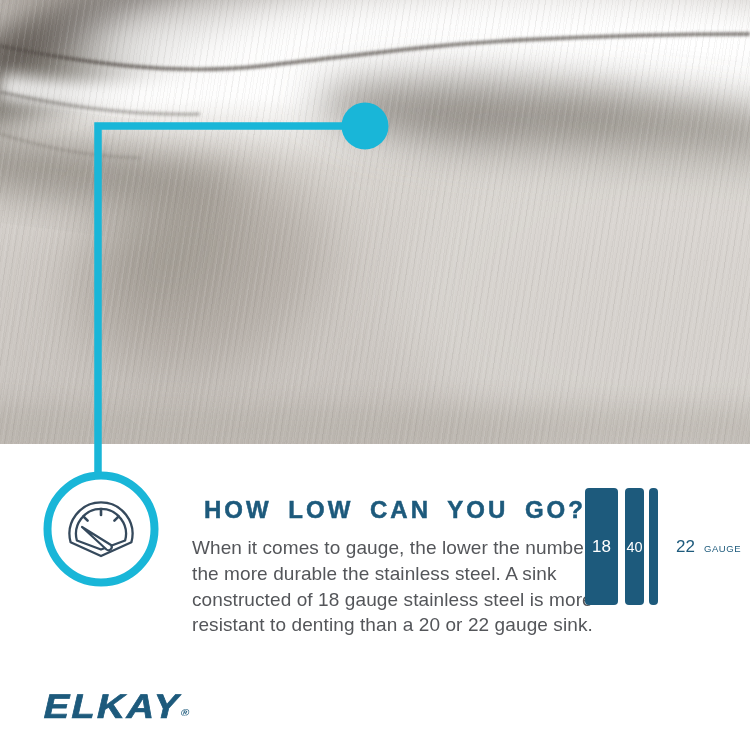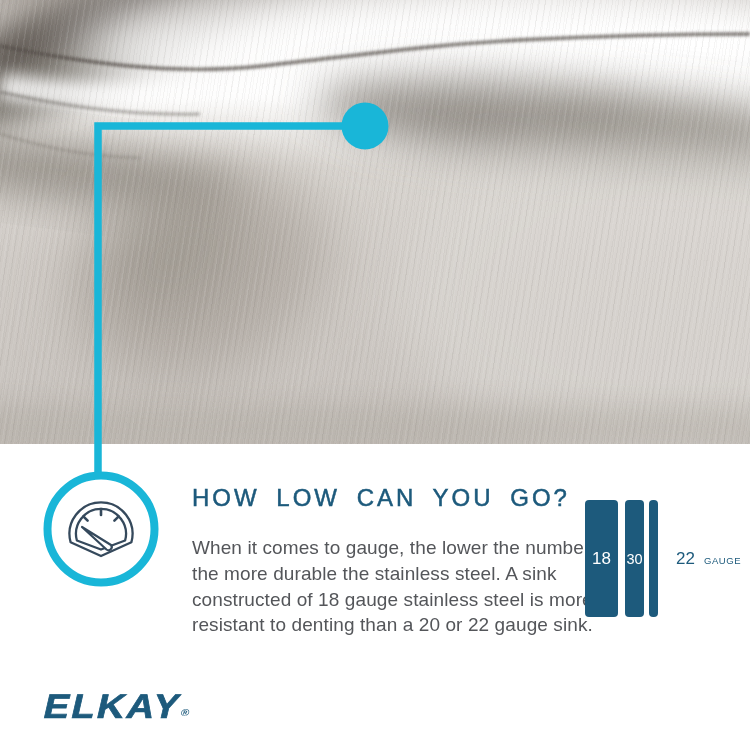--- a/index.html
+++ b/index.html
@@ -27,34 +27,34 @@
   
   .callout{position:absolute;left:0;top:0;width:750px;height:750px;}
   .cl{fill:none;stroke:var(--accent-cyan,#19b6d8);stroke-width:7.5;}
   .cd{fill:var(--accent-cyan,#19b6d8);}
   .ring{fill:#ffffff;stroke:var(--accent-cyan,#19b6d8);stroke-width:8;}
   .gline{fill:none;stroke:var(--icon-navy,#35495c);stroke-width:2.3;stroke-linejoin:round;}
   .gtick{stroke:var(--icon-navy,#35495c);stroke-width:2.6;stroke-linecap:round;}
   .gneedle{fill:#ffffff;stroke:var(--icon-navy,#35495c);stroke-width:2.2;stroke-linejoin:round;}
   
   .headline{
-    position:absolute;left:192px;top:484px;margin:0;
-    font-size:24px;font-weight:normal;letter-spacing:3px;word-spacing:7px;
+    position:absolute;left:192px;top:484px;margin:12px;
+    font-size:24px;font-weight:bold;letter-spacing:3px;word-spacing:7px;
     color:var(--brand-blue,#1d5a7c);
     -webkit-text-stroke:.5px var(--brand-blue,#1d5a7c);
     white-space:nowrap;
   }
   .bodytext{
     position:absolute;left:192px;top:535px;margin:0;
     font-size:19px;line-height:25.8px;letter-spacing:.1px;
     color:var(--body-text-gray,#54565a);
     white-space:pre-line;
   }
   
-  .bars{position:absolute;left:585px;top:500px;width:160px;height:117px;}
+  .bars{position:absolute;left:585px;top:488px;width:160px;height:117px;}
   .bar{
     position:absolute;top:0;height:117px;border-radius:4px;
     background:var(--brand-blue,#1d5a7c);
     display:flex;align-items:center;justify-content:center;
   }
   .b18{left:0;width:33px;}
   .b20{left:40px;width:19px;}
   .b22{left:64px;width:9px;}
   .blabel{color:#ffffff;font-size:17px;}
   .b20 .blabel{font-size:14.5px;}
@@ -169,21 +169,21 @@
   <p class="bodytext">When it comes to gauge, the lower the number,
 the more durable the stainless steel. A sink
 constructed of 18 gauge stainless steel is more
 resistant to denting than a 20 or 22 gauge sink.</p>
 
   <div class="bars">
     <div class="bar b18">
       <span class="blabel">18</span>
     </div>
     <div class="bar b20">
-      <span class="blabel">30</span>
+      <span class="blabel">40</span>
     </div>
     <div class="bar b22"></div>
     <div class="blab22">
       <span class="n">22</span>
         <span class="u">GAUGE</span>
     </div>
   </div>
 
   <div class="logo">
     <span class="lt">ELKAY</span><span class="reg">®</span>

